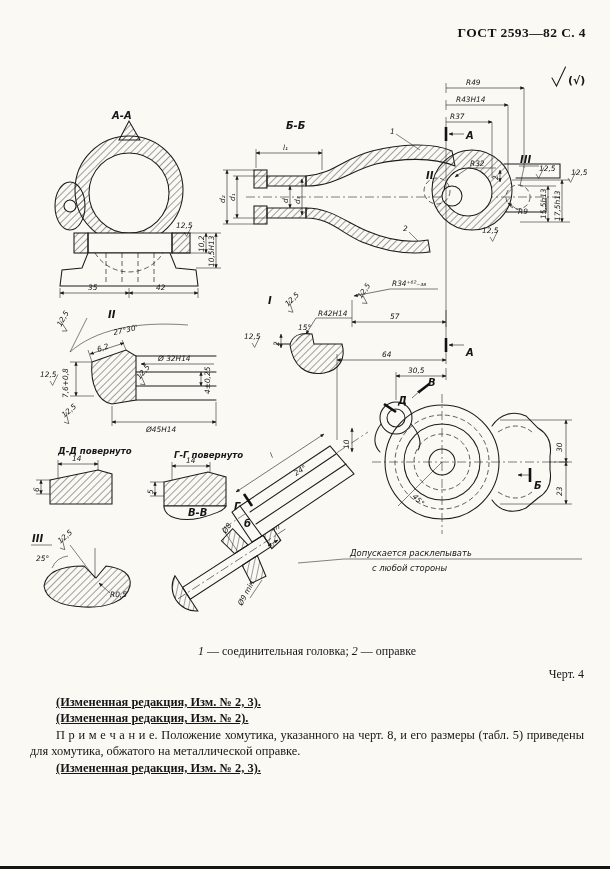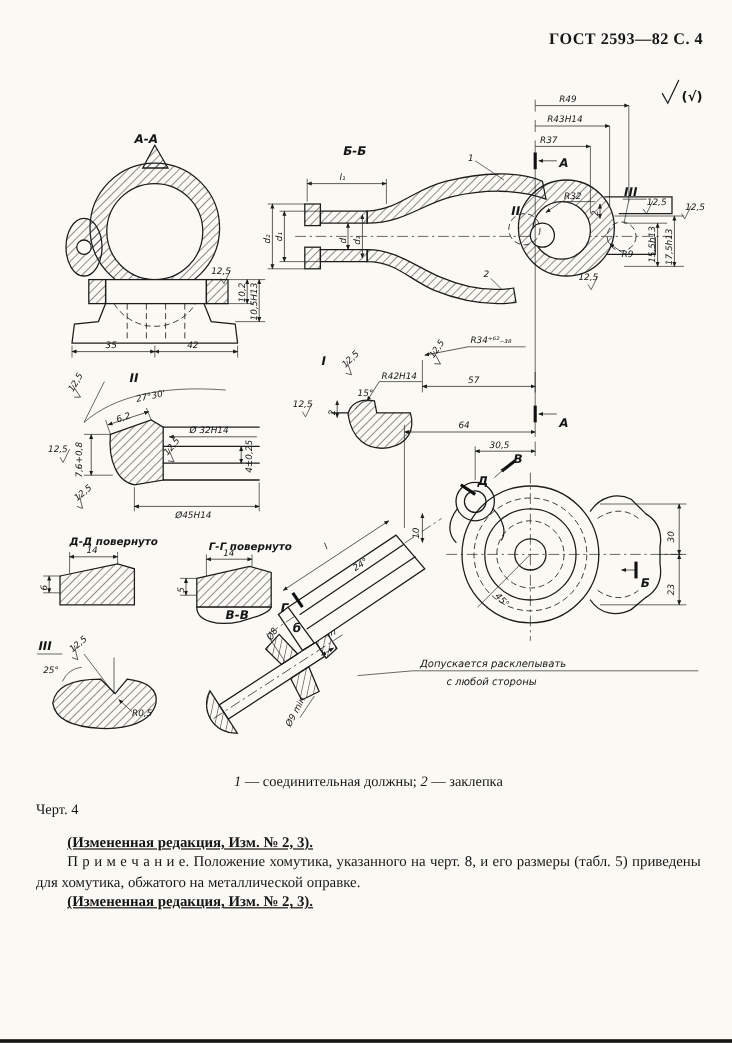--- a/index.html
+++ b/index.html
@@ -23,21 +23,21 @@
   .fl{stroke:#111;stroke-width:2.6;fill:none;}
   .cl{stroke:#1c1c1c;stroke-width:.55;fill:none;stroke-dasharray:9 3 2 3;}
   .hd{stroke:#1c1c1c;stroke-width:.7;fill:none;stroke-dasharray:5 3;}
   .hp{fill:url(#hp);stroke:#1c1c1c;stroke-width:1.05;}
   .wf{fill:#faf9f4;stroke:#1c1c1c;stroke-width:1.05;}
   .dim{stroke:#1c1c1c;stroke-width:.6;fill:none;marker-start:url(#ar);marker-end:url(#ar);}
   .dime{stroke:#1c1c1c;stroke-width:.6;fill:none;marker-end:url(#ar);}
   .textblock{position:absolute;top:644px;left:30px;width:554px;font-size:12.4px;line-height:1.33;}
   .caption{text-align:center;font-size:12px;margin-bottom:7px;}
   .caption .it{font-style:italic;}
-  .chert{text-align:left;font-size:12px;margin-bottom:11px;}
+  .chert{text-align:right;font-size:12px;margin-bottom:11px;}
   p{margin:0;text-align:justify;text-indent:26px;}
   p.b{font-weight:bold;text-decoration:underline;}
   .bottombar{position:absolute;left:0;right:0;bottom:0;height:3px;background:#141414;}
 </style>
 </head>
 <body>
 
 <div class="header">ГОСТ 2593—82 С. 4</div>
 
 <svg class="fig" width="610" height="644" viewBox="0 0 610 644">
@@ -350,21 +350,22 @@
     <line class="dim" x1="236" y1="492" x2="324" y2="434"></line>
     <text transform="translate(272,458) rotate(-33)">l</text>
     <line class="dim" x1="352" y1="428" x2="352" y2="452"></line>
     <text transform="translate(349,449) rotate(-90)" class="nr">10</text>
     <text transform="translate(296,476) rotate(-33)" class="nr">24°</text>
   </g>
 </svg>
 
 <div class="textblock">
   <div class="caption">
-    <span class="it">1</span><span> — соединительная должны; </span><span class="it">2</span><span> — заклепка</span>
+    <span class="it">1</span><span> — соединительная головка; </span><span class="it">2</span><span> — оправке</span>
   </div>
   <div class="chert">Черт. 4</div>
   <p class="b">(Измененная редакция, Изм. № 2, 3).</p>
+  <p class="b">(Измененная редакция, Изм. № 2).</p>
   <p>П р и м е ч а н и е. Положение хомутика, указанного на черт. 8, и его размеры (табл. 5) приведены для хомутика, обжатого на металлической оправке.</p>
   <p class="b">(Измененная редакция, Изм. № 2, 3).</p>
 </div>
 
 <div class="bottombar"></div>
 
 </body></html>

